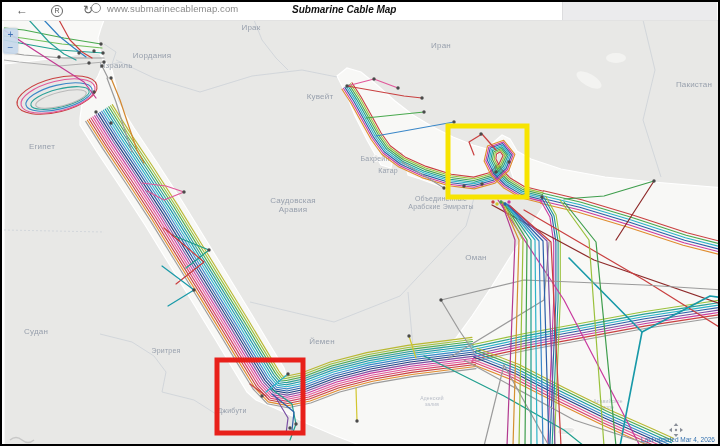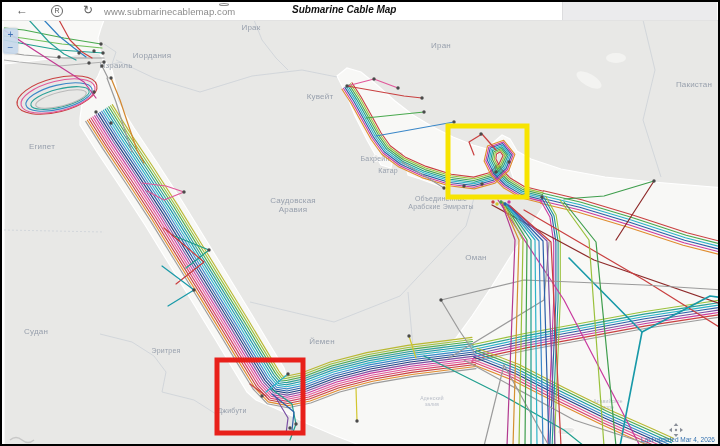--- a/index.html
+++ b/index.html
@@ -8,21 +8,21 @@
   .frame{position:absolute;inset:0;border:2px solid #000;pointer-events:none;z-index:60;}
   
   .chrome{position:absolute;left:0;top:0;width:720px;height:20px;background:#fff;
           border-bottom:1px solid #e2e2e2;z-index:40;}
   .chrome .icon{position:absolute;top:0;height:20px;line-height:20px;color:#5a5a5a;
                 font-size:12px;text-align:center;cursor:pointer;}
   .back{left:14px;width:16px;}
   .reader{left:51px;top:5px;width:10px;height:10px;border:1px solid #666;border-radius:50%;
           font-size:7px;line-height:10px;color:#555;text-align:center;position:absolute;cursor:pointer;}
   .refresh{left:80px;width:16px;}
-  .urlbox{position:absolute;left:104px;top:3px;height:14px;display:flex;align-items:flex-end;cursor:text;flex-direction:column;}
+  .urlbox{position:absolute;left:91px;top:3px;height:14px;display:flex;align-items:flex-start;cursor:text;}
   .siteicon{width:8px;height:8px;border:1.3px solid #8a8a8a;border-radius:50%;margin-right:6px;}
   .url{font-size:9.5px;color:#8b8b8b;letter-spacing:.1px;}
   .pagetitle{position:absolute;left:292px;top:0;height:20px;line-height:20px;
              font-size:10px;font-weight:bold;color:#111;font-style:italic;}
   .tabstrip{position:absolute;left:562px;top:0;width:154px;height:20px;background:#ebebed;
             border-left:1px solid #dcdcde;}
   
   .map{position:absolute;left:4px;top:20px;width:720px;height:426px;background:#a3a3a3;cursor:grab;}
   svg{display:block;overflow:hidden;font-family:"Liberation Sans",sans-serif;}
   .zoomctl{position:absolute;left:3px;top:28px;width:15px;background:rgba(198,215,233,.92);

